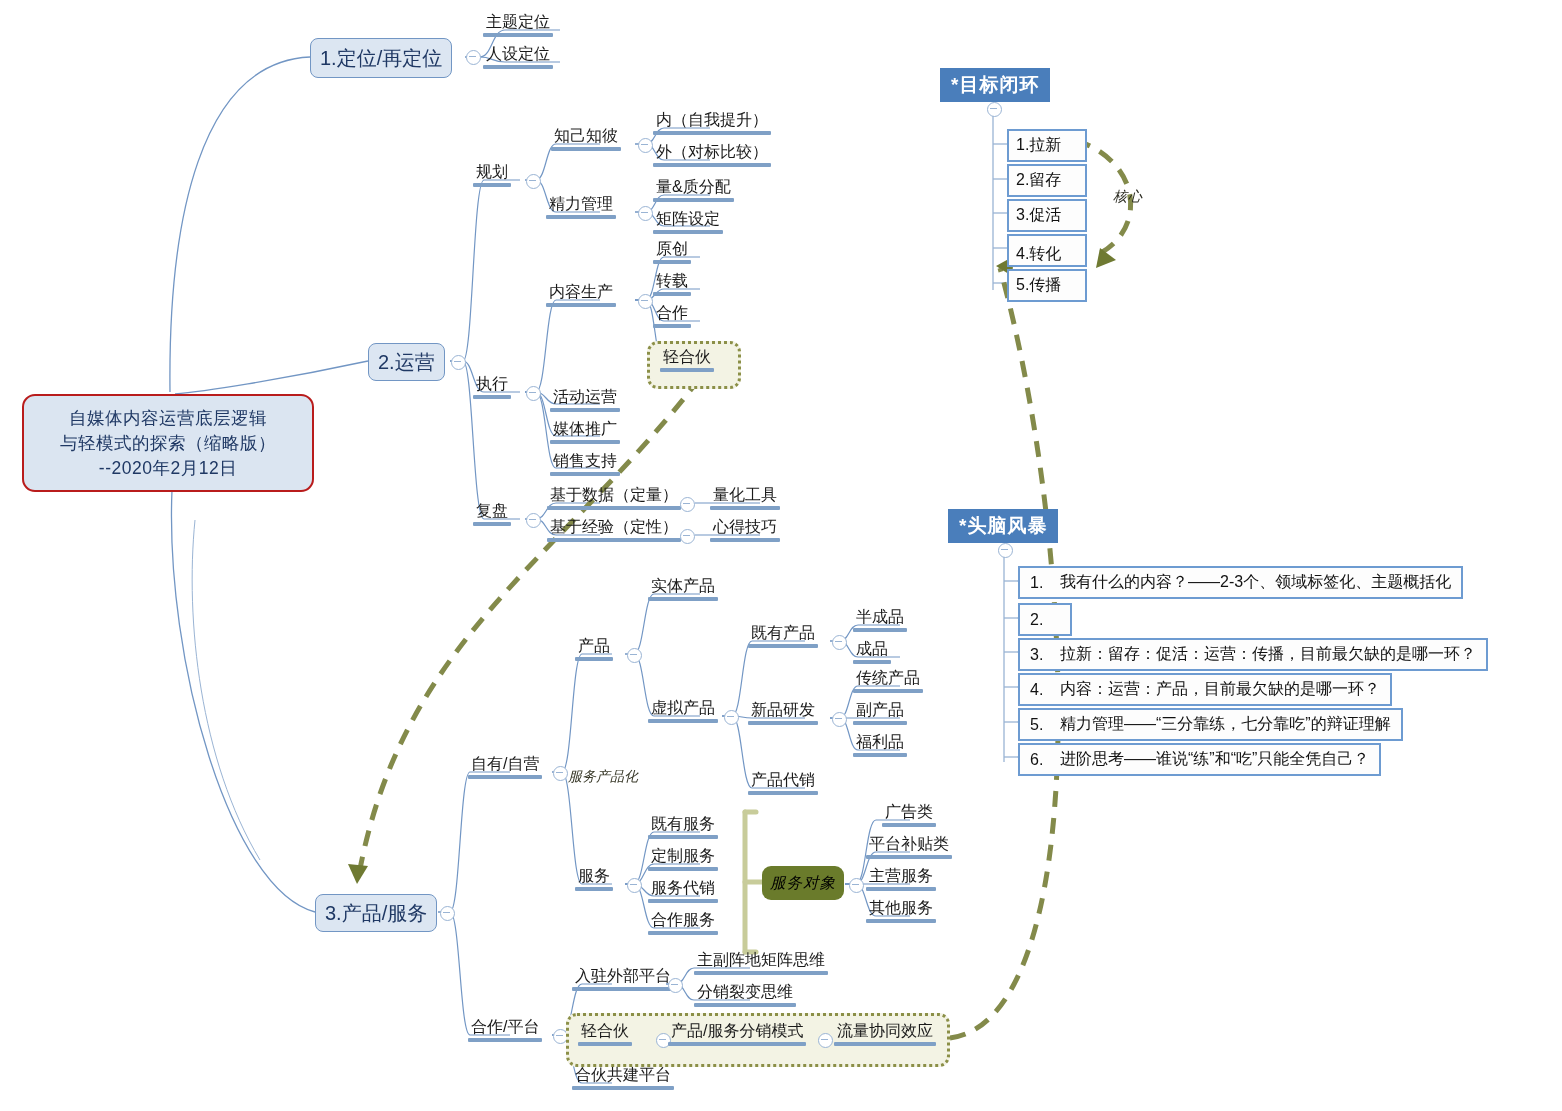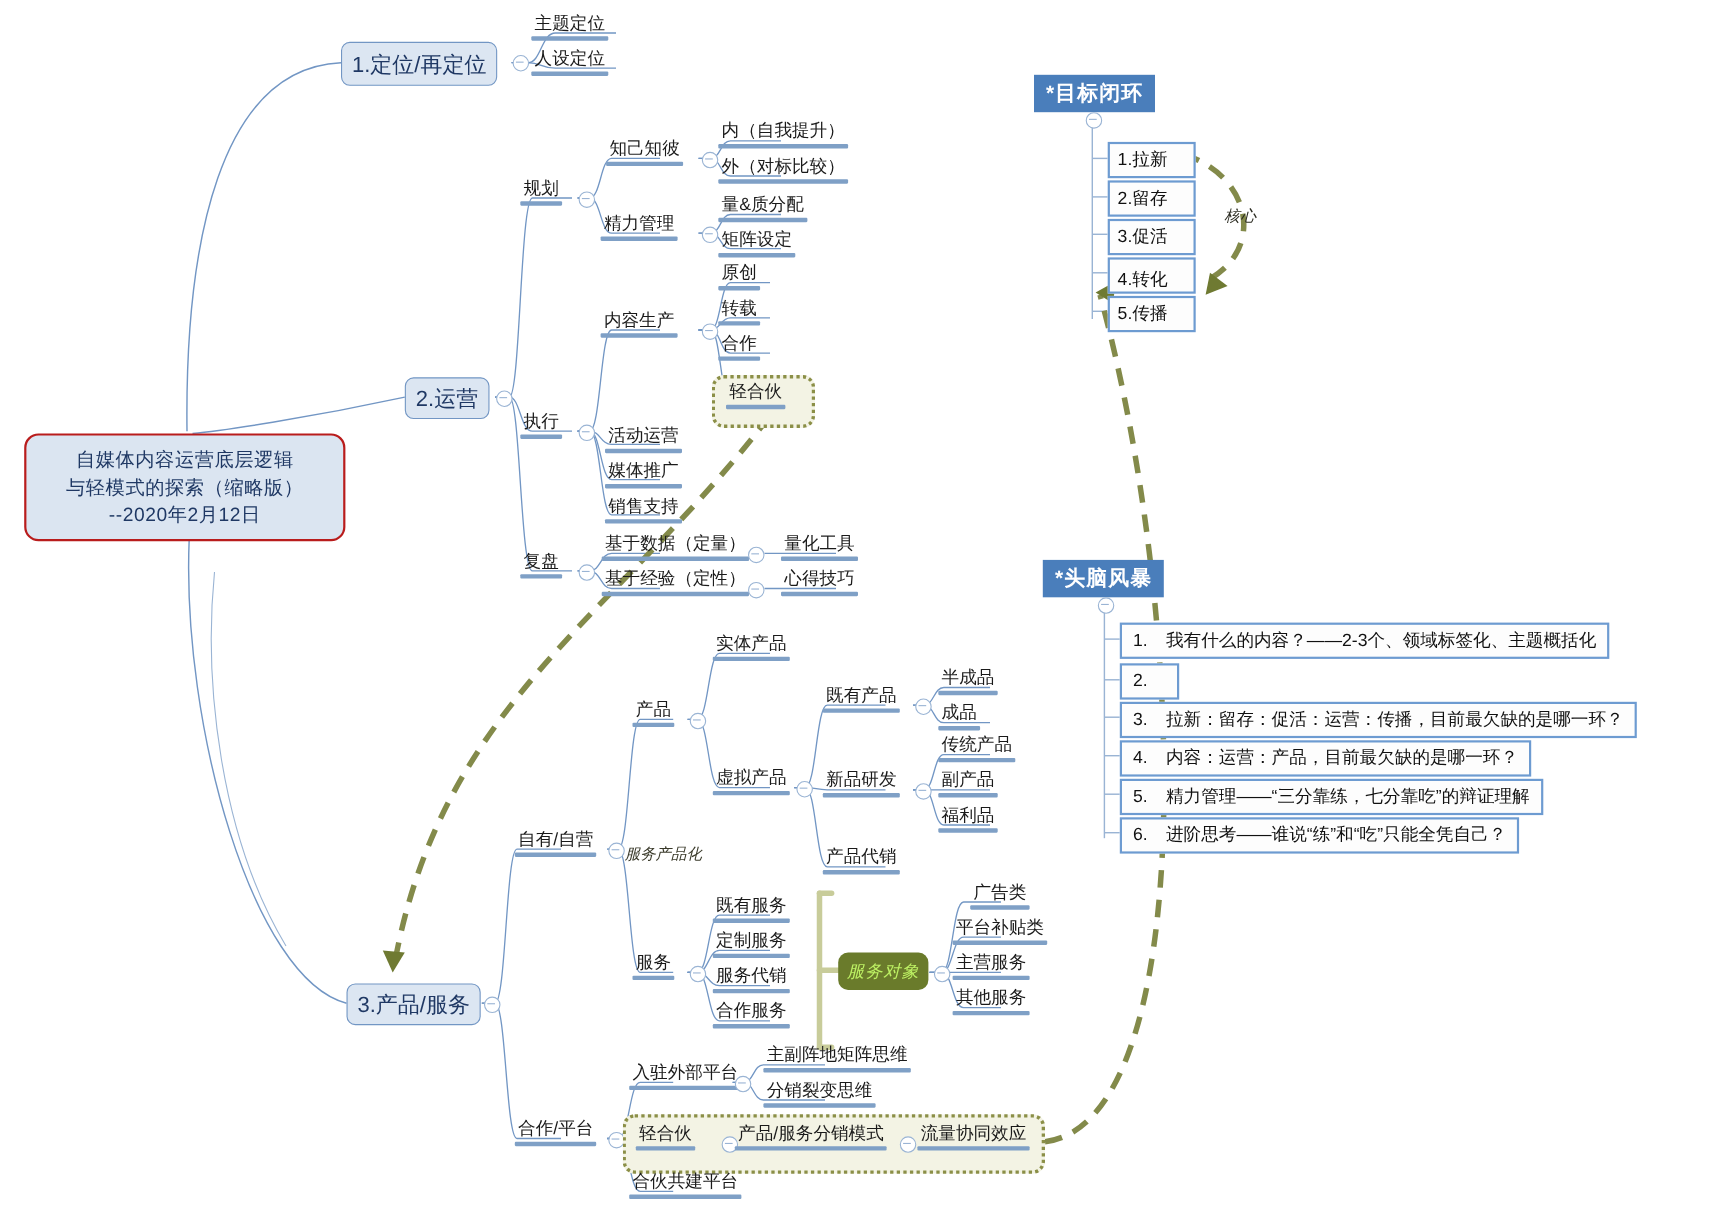--- a/index.html
+++ b/index.html
@@ -36,21 +36,21 @@
   .banner{position:absolute;background:#4a7ebb;color:#ffffff;font-size:19px;font-weight:bold;
           display:flex;align-items:center;padding:0 11px;white-space:nowrap;letter-spacing:1px;}
 
   
   .boxed{position:absolute;background:#fdfdfd;border:2.4px solid #6d9bd1;
          display:flex;align-items:center;color:#111;font-size:16px;white-space:nowrap;padding:0 7px;}
   .boxed.brain{font-size:16px;padding:0 10px;}
   .boxed.brain .num{display:inline-block;width:30px;}
 
   
-  .olivebox{position:absolute;background:#6a7b2b;border-radius:9px;color:#bef264;
+  .olivebox{position:absolute;background:#6a7b2b;border-radius:9px;color:#000000;
             font-style:italic;font-size:15.5px;display:flex;align-items:center;
             justify-content:center;white-space:nowrap;letter-spacing:1px;}
 
   .olabel{position:absolute;color:#3a3a2a;font-style:italic;font-size:14px;white-space:nowrap;}
   .corelabel{position:absolute;color:#2c2c22;font-style:italic;font-size:14px;
              white-space:nowrap;letter-spacing:1px;}
 
   
   .wm{position:absolute;color:#5a8fd0;white-space:nowrap;
       font-family:"DejaVu Serif","Liberation Serif",serif;}

